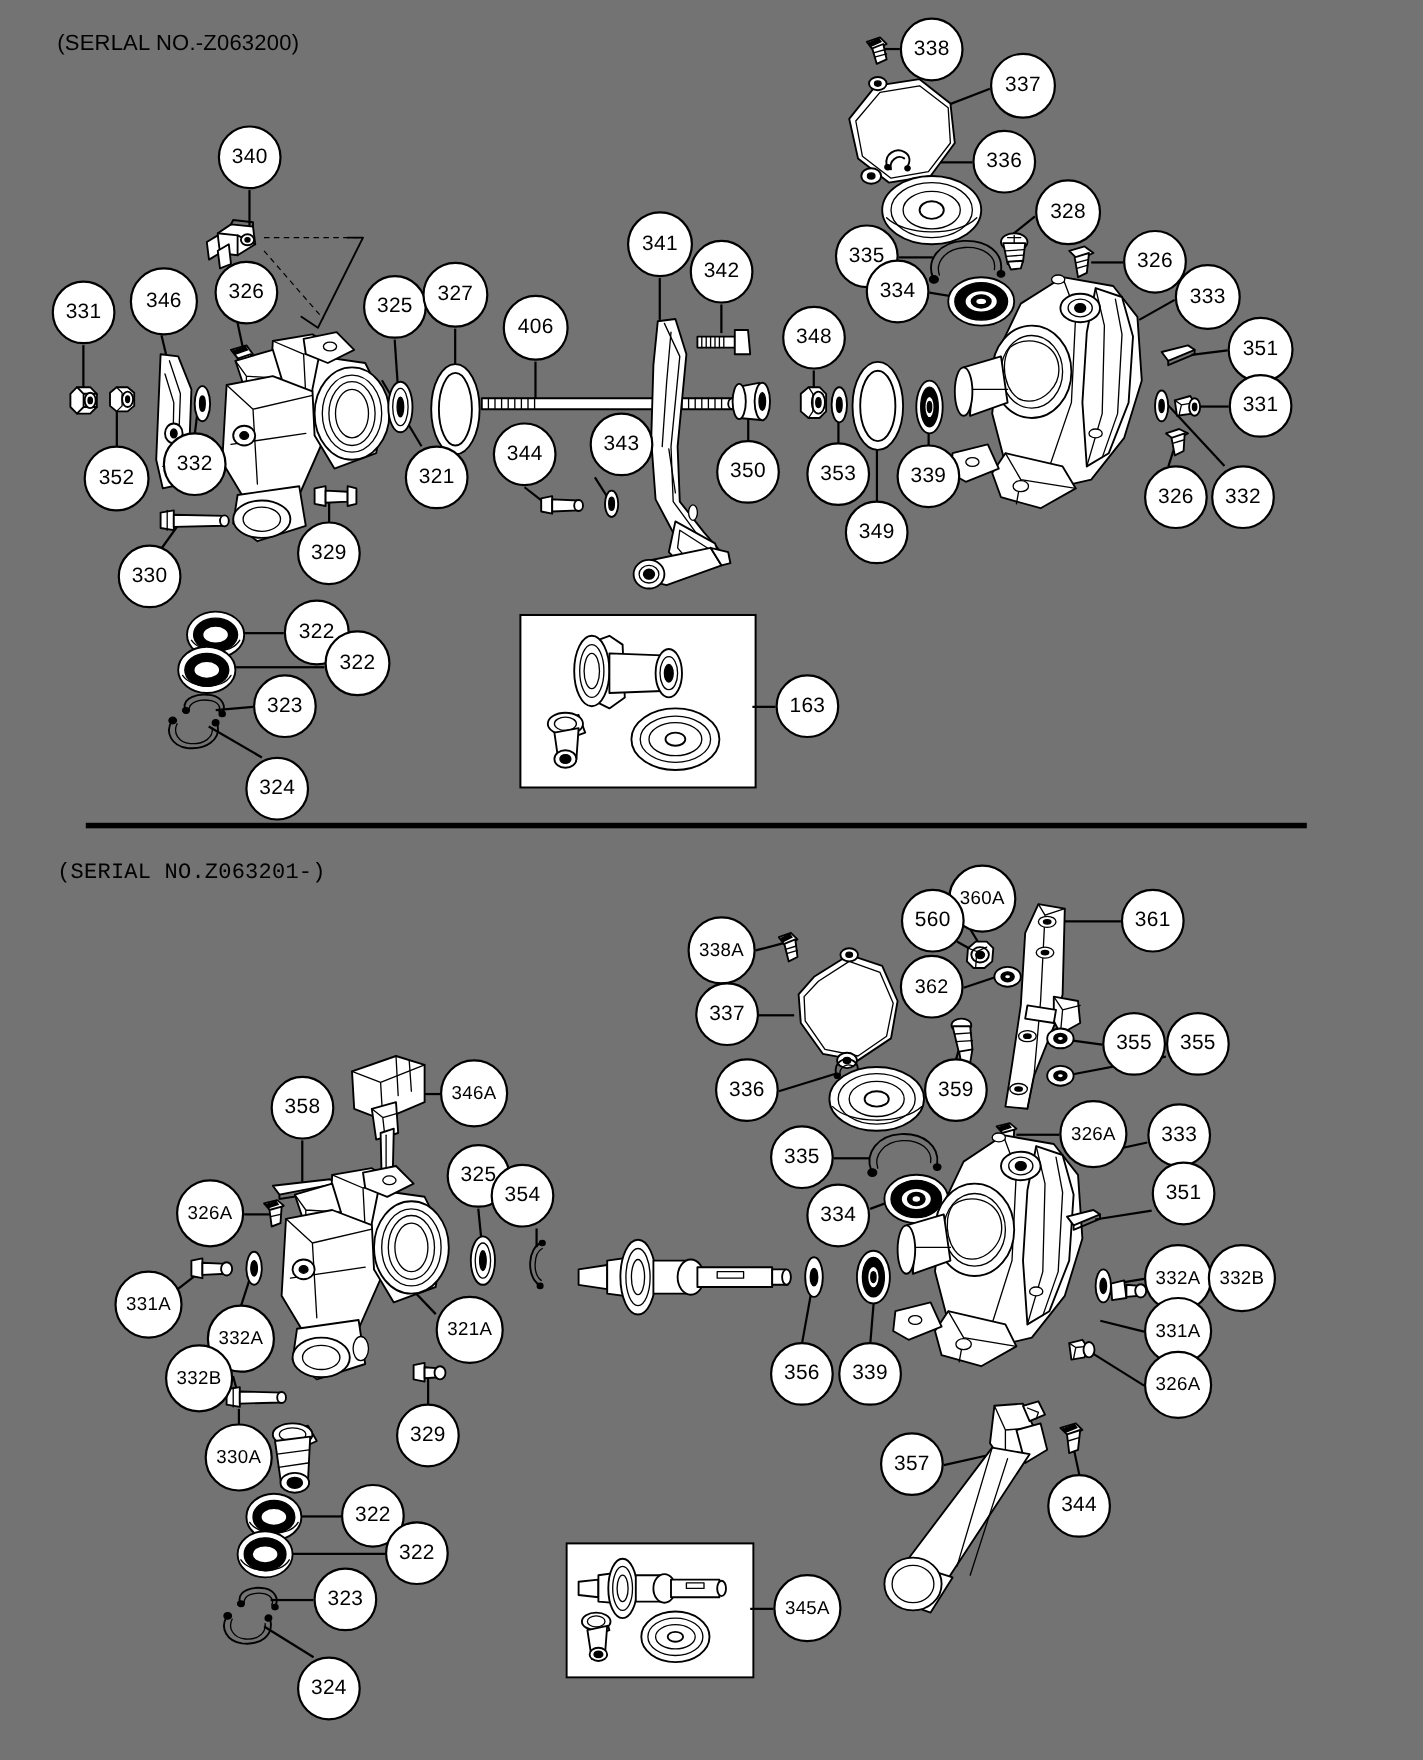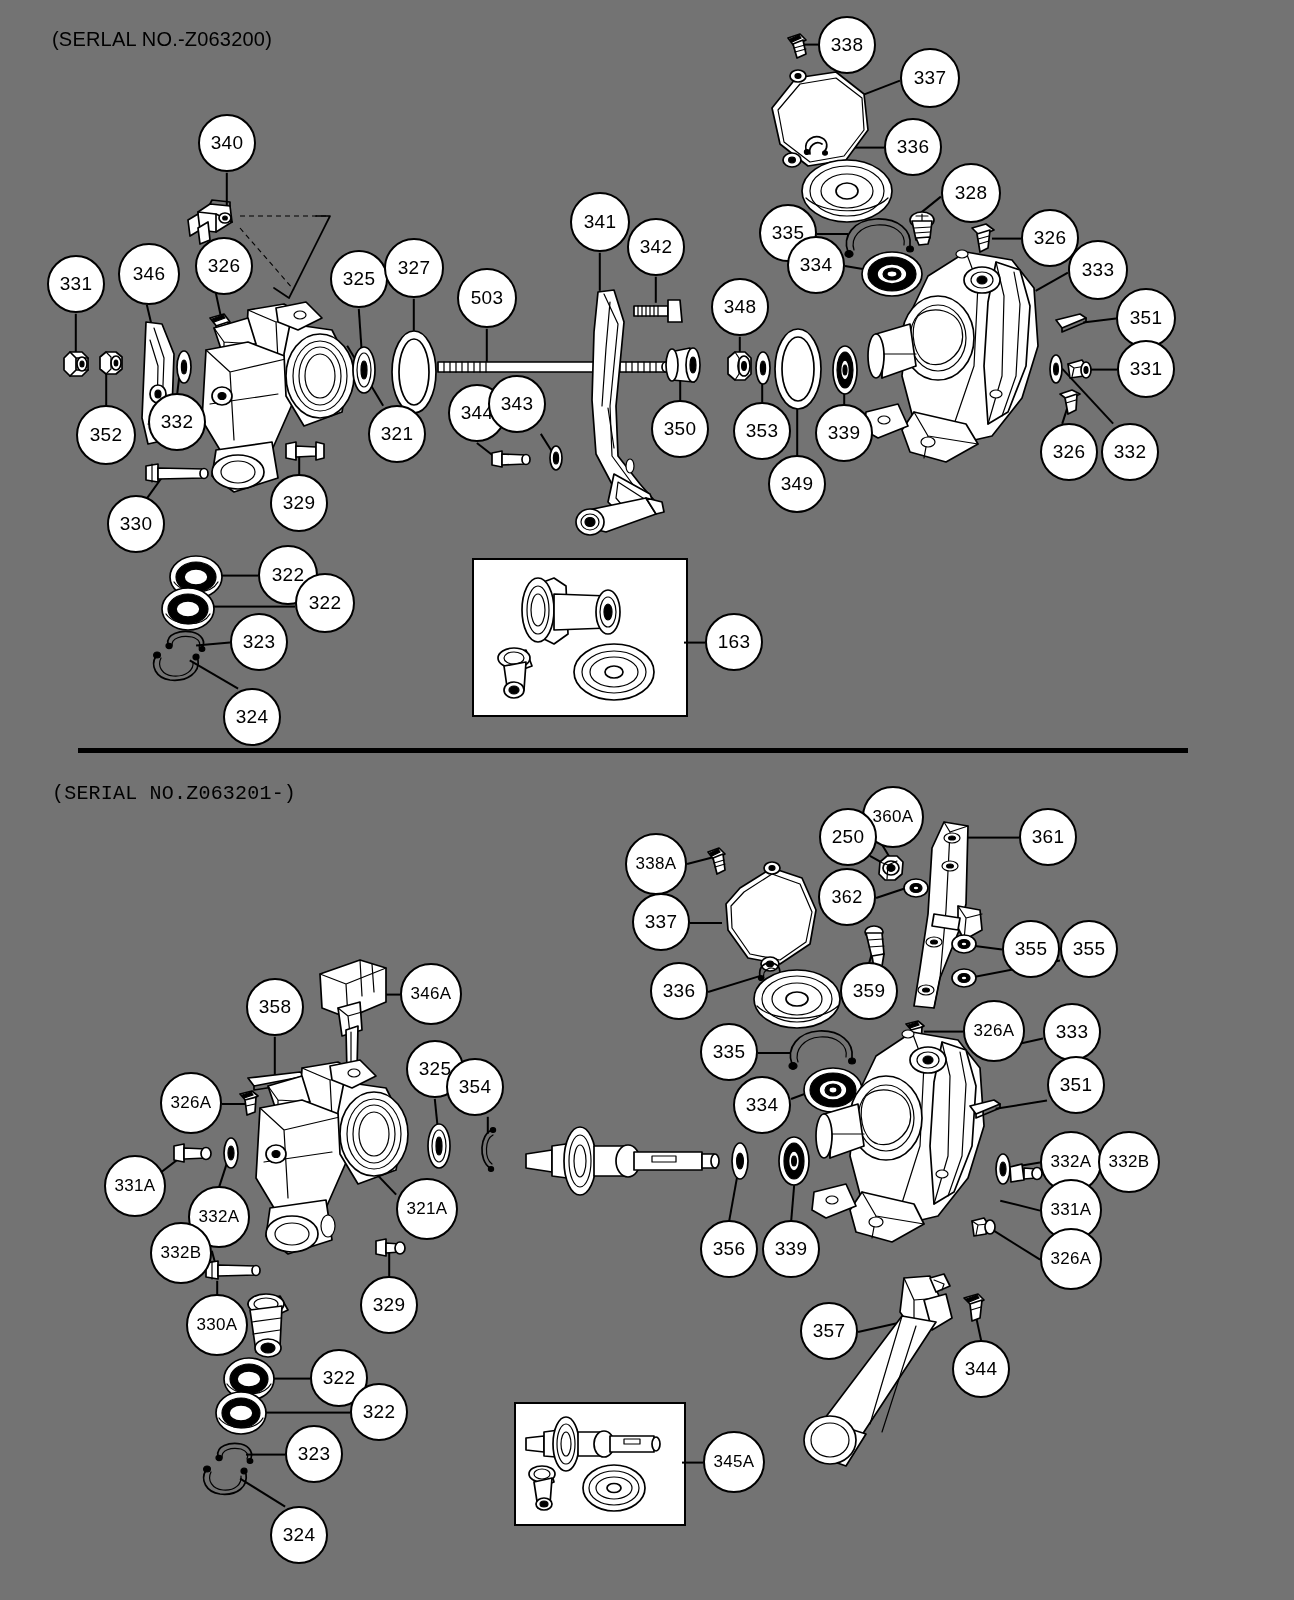--- a/index.html
+++ b/index.html
@@ -895,21 +895,21 @@
       <div class="cal" style="width: 58px; height: 58px; font-size: 19px; left: 47px; top: 255px;">331</div>
       <div class="lead" style="left: 147px; top: 304px; width: 21.587px; transform: rotate(76.6075deg);"></div>
       <div class="cal" style="width: 62px; height: 62px; font-size: 19px; left: 118px; top: 243px;">346</div>
       <div class="lead" style="left: 216px; top: 292px; width: 28.6356px; transform: rotate(77.9052deg);"></div>
       <div class="cal" style="width: 58px; height: 58px; font-size: 19px; left: 195px; top: 237px;">326</div>
       <div class="lead" style="left: 359px; top: 308px; width: 44.1022px; transform: rotate(86.0995deg);"></div>
       <div class="cal" style="width: 58px; height: 58px; font-size: 19px; left: 330px; top: 250px;">325</div>
       <div class="lead" style="left: 414px; top: 298px; width: 32px; transform: rotate(90deg);"></div>
       <div class="cal" style="width: 60px; height: 60px; font-size: 19px; left: 384px; top: 238px;">327</div>
       <div class="lead" style="left: 487px; top: 328px; width: 35px; transform: rotate(90deg);"></div>
-      <div class="cal" style="width: 60px; height: 60px; font-size: 19px; left: 457px; top: 268px;">503</div>
+      <div class="cal" style="width: 60px; height: 60px; font-size: 19px; left: 457px; top: 268px;">406</div>
       <div class="lead" style="left: 600px; top: 252px; width: 38px; transform: rotate(90deg);"></div>
       <div class="cal" style="width: 60px; height: 60px; font-size: 19px; left: 570px; top: 192px;">341</div>
       <div class="lead" style="left: 656px; top: 276px; width: 26px; transform: rotate(90deg);"></div>
       <div class="cal" style="width: 58px; height: 58px; font-size: 19px; left: 627px; top: 218px;">342</div>
       <div class="lead" style="left: 740px; top: 336px; width: 16px; transform: rotate(90deg);"></div>
       <div class="cal" style="width: 58px; height: 58px; font-size: 19px; left: 711px; top: 278px;">348</div>
       <div class="lead" style="left: 818px; top: 44px; width: 23px; transform: rotate(180deg);"></div>
       <div class="cal" style="width: 58px; height: 58px; font-size: 19px; left: 818px; top: 16px;">338</div>
       <div class="lead" style="left: 900px; top: 80px; width: 66.4831px; transform: rotate(158.839deg);"></div>
       <div class="cal" style="width: 60px; height: 60px; font-size: 19px; left: 900px; top: 48px;">337</div>
@@ -931,21 +931,21 @@
       <div class="cal" style="width: 58px; height: 58px; font-size: 19px; left: 1117px; top: 340px;">331</div>
       <div class="lead" style="left: 106px; top: 405px; width: 43px; transform: rotate(-90deg);"></div>
       <div class="cal" style="width: 60px; height: 60px; font-size: 19px; left: 76px; top: 405px;">352</div>
       <div class="lead" style="left: 177px; top: 393px; width: 25.1794px; transform: rotate(-83.1572deg);"></div>
       <div class="cal" style="width: 58px; height: 58px; font-size: 19px; left: 148px; top: 393px;">332</div>
       <div class="lead" style="left: 383px; top: 405px; width: 69.9714px; transform: rotate(-120.964deg);"></div>
       <div class="cal" style="width: 58px; height: 58px; font-size: 19px; left: 368px; top: 405px;">321</div>
       <div class="lead" style="left: 477px; top: 442px; width: 29.2062px; transform: rotate(38.047deg);"></div>
       <div class="cal" style="width: 58px; height: 58px; font-size: 19px; left: 448px; top: 384px;">344</div>
       <div class="lead" style="left: 541px; top: 433px; width: 22.4722px; transform: rotate(57.7244deg);"></div>
-      <div class="cal" style="width: 58px; height: 58px; font-size: 19px; left: 488px; top: 375px;">343</div>
+      <div class="cal" style="width: 58px; height: 58px; font-size: 19px; left: 536px; top: 375px;">343</div>
       <div class="lead" style="left: 680px; top: 400px; width: 25px; transform: rotate(-90deg);"></div>
       <div class="cal" style="width: 58px; height: 58px; font-size: 19px; left: 651px; top: 400px;">350</div>
       <div class="lead" style="left: 762px; top: 402px; width: 32px; transform: rotate(-90deg);"></div>
       <div class="cal" style="width: 58px; height: 58px; font-size: 19px; left: 733px; top: 402px;">353</div>
       <div class="lead" style="left: 844px; top: 404px; width: 32px; transform: rotate(-90deg);"></div>
       <div class="cal" style="width: 58px; height: 58px; font-size: 19px; left: 815px; top: 404px;">339</div>
       <div class="lead" style="left: 797px; top: 455px; width: 115px; transform: rotate(-90deg);"></div>
       <div class="cal" style="width: 58px; height: 58px; font-size: 19px; left: 768px; top: 455px;">349</div>
       <div class="lead" style="left: 1062px; top: 423px; width: 26.2488px; transform: rotate(-72.2553deg);"></div>
       <div class="cal" style="width: 58px; height: 58px; font-size: 19px; left: 1040px; top: 423px;">326</div>
@@ -961,21 +961,21 @@
       <div class="cal" style="width: 60px; height: 60px; font-size: 19px; left: 295px; top: 573px;">322</div>
       <div class="lead" style="left: 230px; top: 642px; width: 34.1321px; transform: rotate(174.958deg);"></div>
       <div class="cal" style="width: 58px; height: 58px; font-size: 19px; left: 230px; top: 613px;">323</div>
       <div class="lead" style="left: 238px; top: 688px; width: 55.5698px; transform: rotate(-149.744deg);"></div>
       <div class="cal" style="width: 58px; height: 58px; font-size: 19px; left: 223px; top: 688px;">324</div>
       <div class="lead" style="left: 705px; top: 642px; width: 21px; transform: rotate(180deg);"></div>
       <div class="cal" style="width: 58px; height: 58px; font-size: 19px; left: 705px; top: 613px;">163</div>
       <div class="lead" style="left: 880px; top: 840px; width: 29.1548px; transform: rotate(59.0362deg);"></div>
       <div class="cal" style="width: 62px; height: 62px; font-size: 17px; left: 862px; top: 786px;">360A</div>
       <div class="lead" style="left: 870px; top: 855px; width: 20.5913px; transform: rotate(29.0546deg);"></div>
-      <div class="cal" style="width: 58px; height: 58px; font-size: 19px; left: 819px; top: 808px;">250</div>
+      <div class="cal" style="width: 58px; height: 58px; font-size: 19px; left: 819px; top: 808px;">560</div>
       <div class="lead" style="left: 1019px; top: 837px; width: 57px; transform: rotate(180deg);"></div>
       <div class="cal" style="width: 58px; height: 58px; font-size: 19px; left: 1019px; top: 808px;">361</div>
       <div class="lead" style="left: 687px; top: 863px; width: 27.8927px; transform: rotate(-14.5345deg);"></div>
       <div class="cal" style="width: 62px; height: 62px; font-size: 17px; left: 625px; top: 833px;">338A</div>
       <div class="lead" style="left: 876px; top: 897px; width: 37.9473px; transform: rotate(-18.4349deg);"></div>
       <div class="cal" style="width: 58px; height: 58px; font-size: 18px; left: 818px; top: 868px;">362</div>
       <div class="lead" style="left: 690px; top: 922px; width: 32px; transform: rotate(0deg);"></div>
       <div class="cal" style="width: 58px; height: 58px; font-size: 19px; left: 632px; top: 893px;">337</div>
       <div class="lead" style="left: 1002px; top: 949px; width: 37.3363px; transform: rotate(-172.304deg);"></div>
       <div class="cal" style="width: 58px; height: 58px; font-size: 19px; left: 1002px; top: 920px;">355</div>

